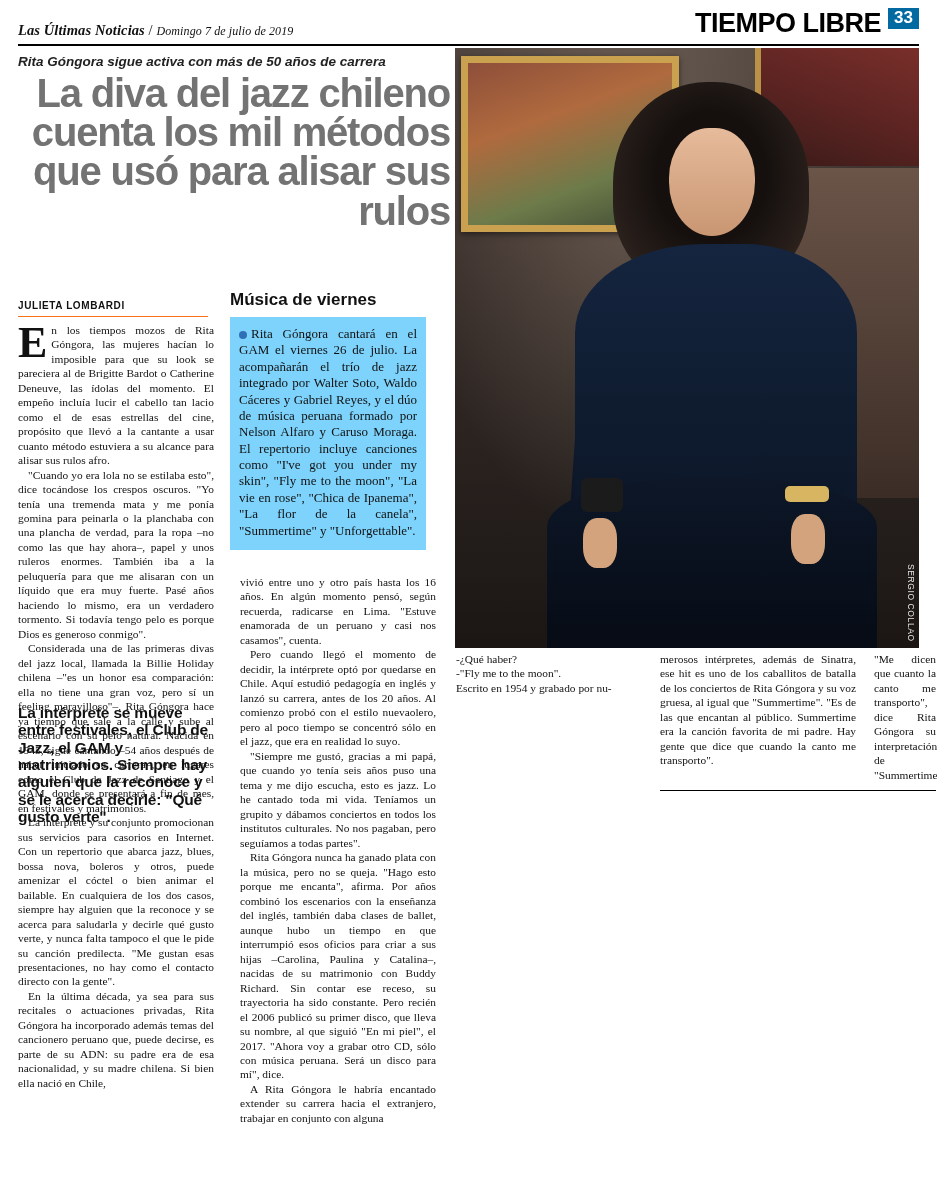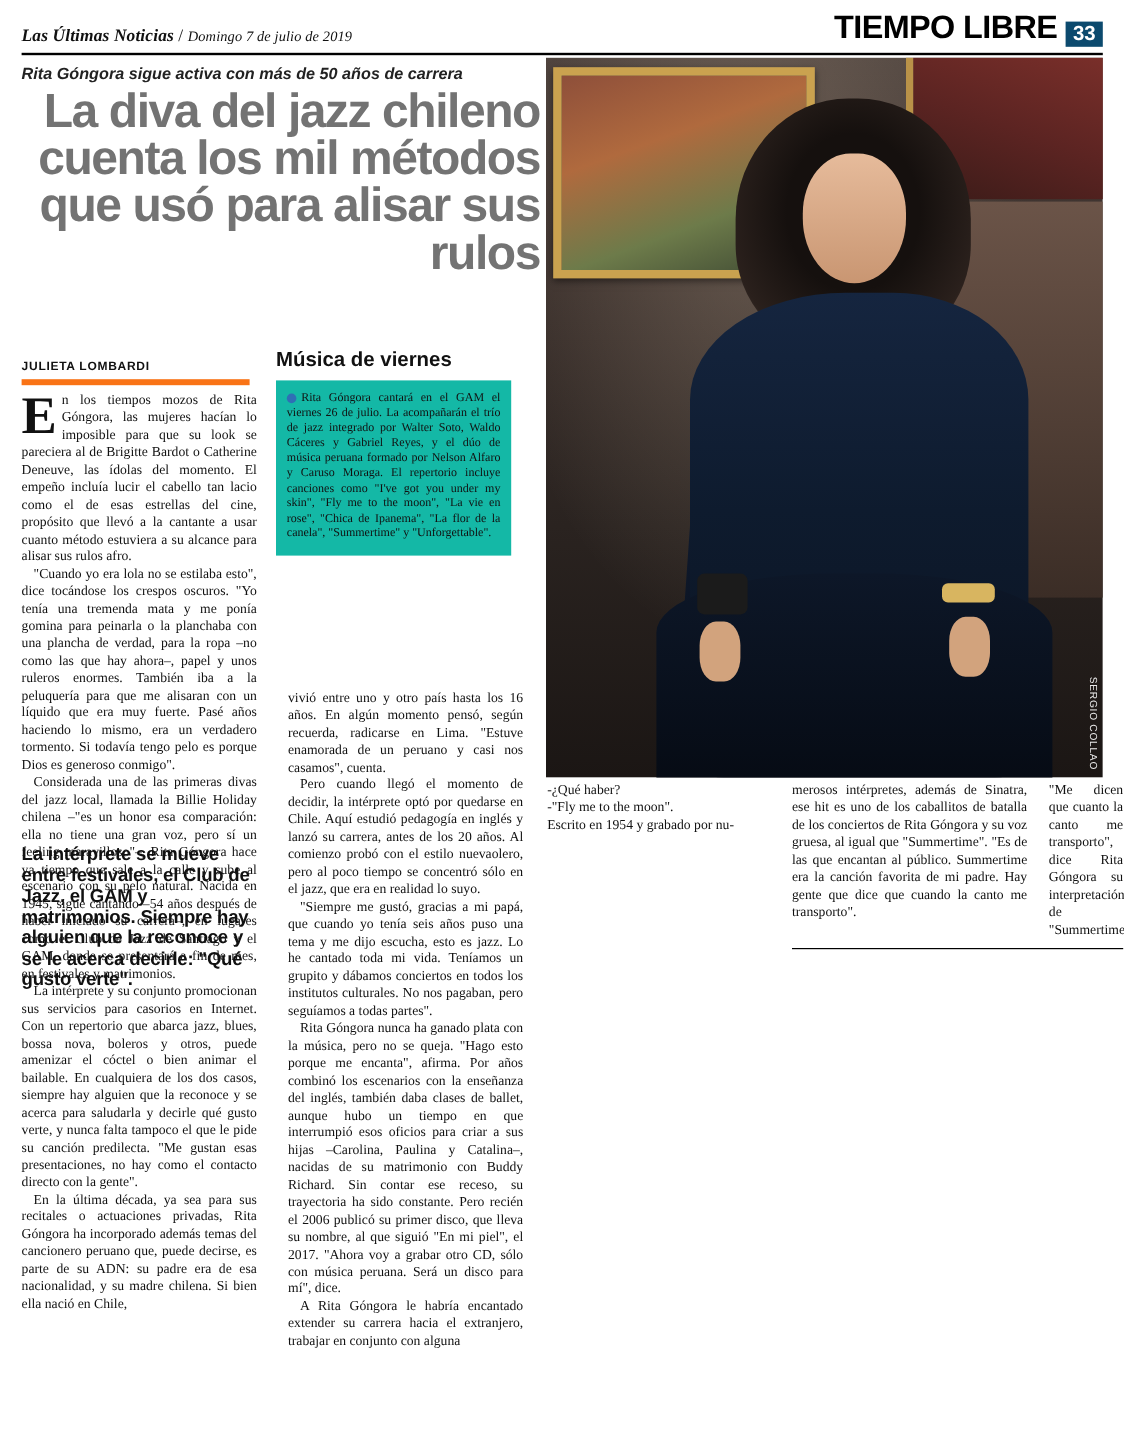--- a/index.html
+++ b/index.html
@@ -17,28 +17,28 @@
   
   .masthead {
     display:flex; align-items:flex-end; justify-content:space-between;
     border-bottom:2px solid #000;
     padding:8px 0 5px 0;
     margin:0 0 0 0;
   }
   .mast-left { font-size:14.5px; letter-spacing:.1px; }
   .mast-left .brand { font-weight:bold; font-style:italic; }
   .mast-left .date { font-style:italic; font-size:12px; }
-  .mast-right { display:flex; align-items:flex-end; gap:7px; }
+  .mast-right { display:flex; align-items:flex-start; gap:7px; }
   .section-title {
     font-family:"Liberation Sans", sans-serif;
     font-weight:bold; font-size:27px; letter-spacing:-0.5px;
     color:#000;
   }
   .page-num {
-    background:#0c4a6e; color:#fff; font-family:"Liberation Sans", sans-serif;
+    background:#0369a1; color:#fff; font-family:"Liberation Sans", sans-serif;
     font-weight:bold; font-size:17px; padding:1px 6px 2px 6px;
     line-height:1.05;
   }
 
   
   .kicker {
     font-family:"Liberation Sans", sans-serif;
     font-size:13.5px; font-weight:bold; color:#222;
     padding:8px 0 3px 0;
     width:420px;
@@ -126,21 +126,21 @@
     position:absolute; right:3px; bottom:6px;
     color:#e8e8e8; font-family:"Liberation Sans", sans-serif; font-size:8.5px;
     letter-spacing:.6px;
     writing-mode:vertical-rl; text-orientation:mixed;
   }
 
   
   .byline {
     font-family:"Liberation Sans", sans-serif;
     font-size:10px; font-weight:bold; letter-spacing:.6px;
-    border-bottom:5px solid #f97316; padding-bottom:3px; margin-bottom:6px;
+    border-bottom:1px solid #f97316; padding-bottom:3px; margin-bottom:6px;
     width:190px;
   }
   .colwrap { position:absolute; left:18px; top:300px; width:900px; }
 
   .col { font-size:11.4px; line-height:1.27; text-align:justify; hyphens:auto; }
   .col p { margin:0 0 0 0; text-indent:10px; }
   .col p.first { text-indent:0; }
 
   .c1 { position:absolute; left:0px;   top:0;   width:196px; }
   .c2 { position:absolute; left:222px; top:0;   width:196px; }
@@ -153,22 +153,22 @@
     font-size:44px; line-height:0.82; padding:2px 4px 0 0;
   }
 
   
   .sidebox { position:absolute; left:212px; top:-10px; width:196px; }
   .sidebox h3 {
     font-family:"Liberation Sans", sans-serif;
     font-size:17px; font-weight:bold; margin:0 0 7px 0;
   }
   .sidebox .inner {
-    background:#14b8a6; padding:9px 9px 11px 9px;
-    font-size:10px; line-height:1.26; text-align:justify;
+    background:#7dd3fc; padding:9px 9px 11px 9px;
+    font-size:13px; line-height:1.26; text-align:justify;
   }
   .sidebox .bullet {
     display:inline-block; width:8px; height:8px; border-radius:50%;
     background:#2f6fb5; margin-right:4px; vertical-align:middle;
   }
 
   
   .pullquote {
     position:absolute; left:0px; top:404px; width:196px;
     font-family:"Liberation Sans", sans-serif;

